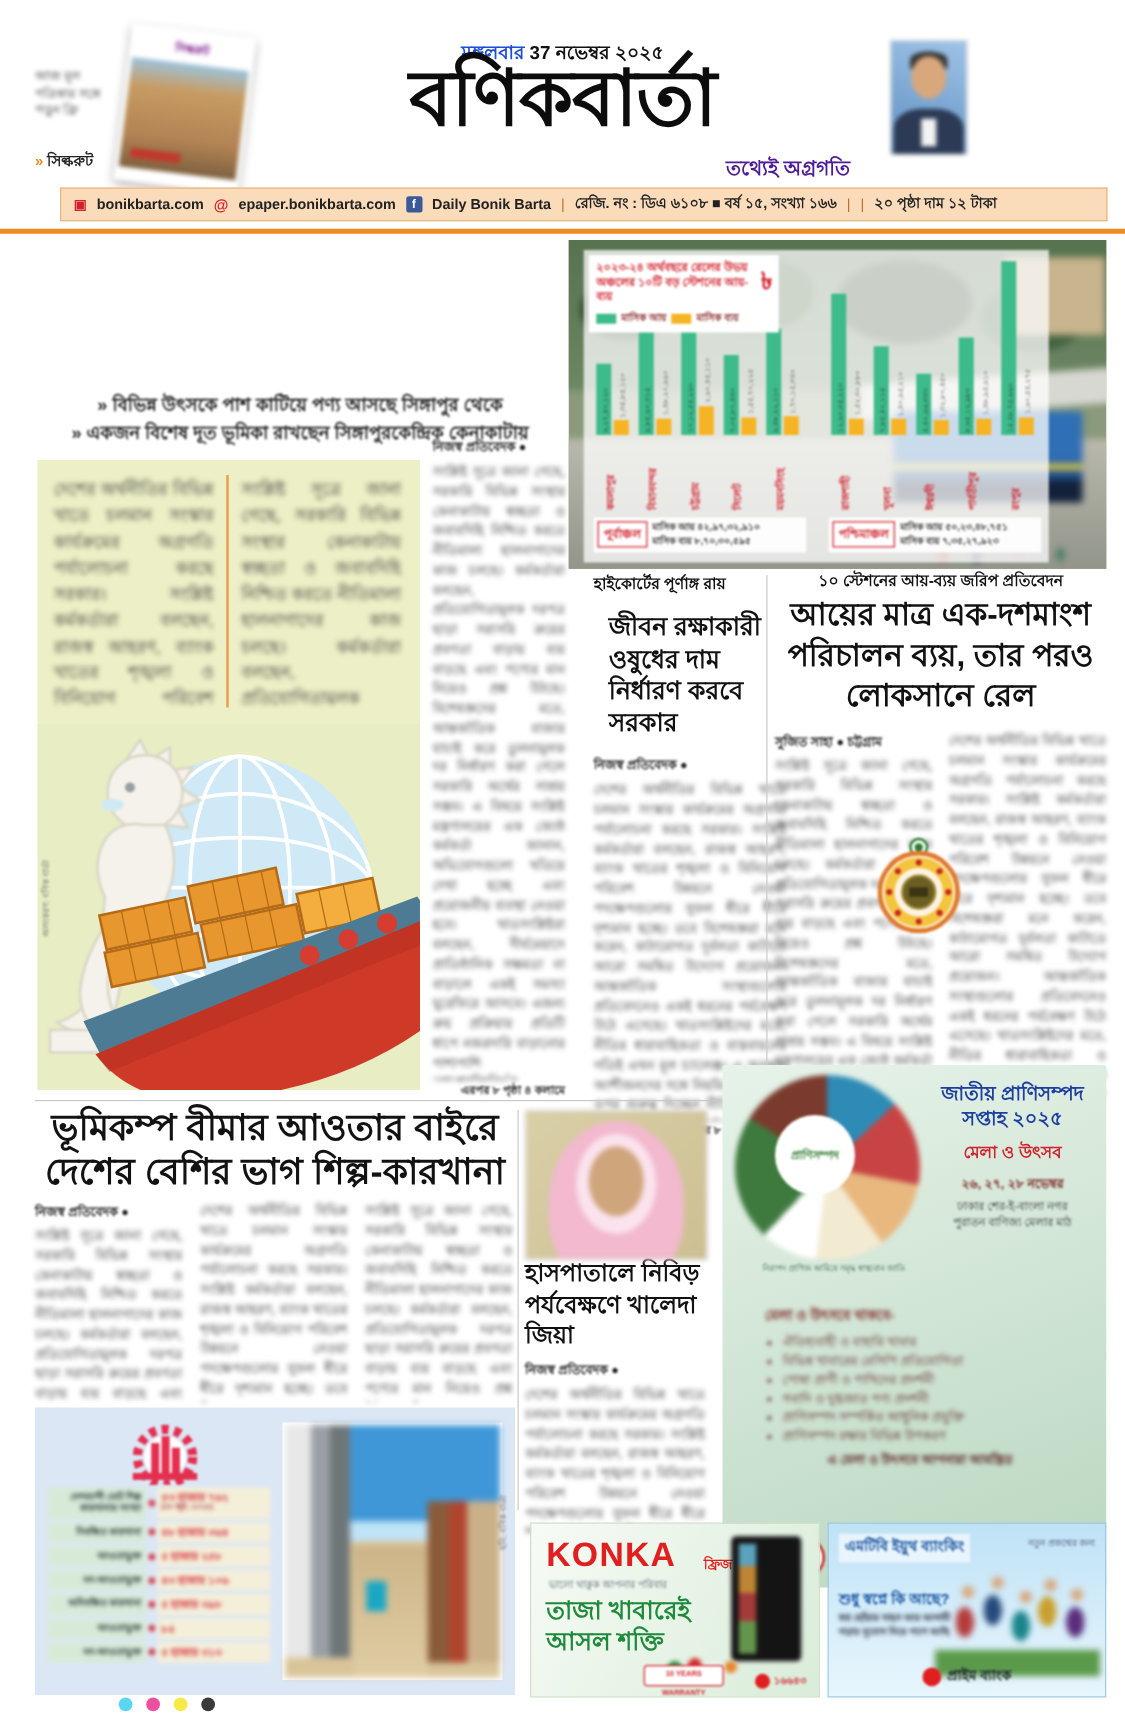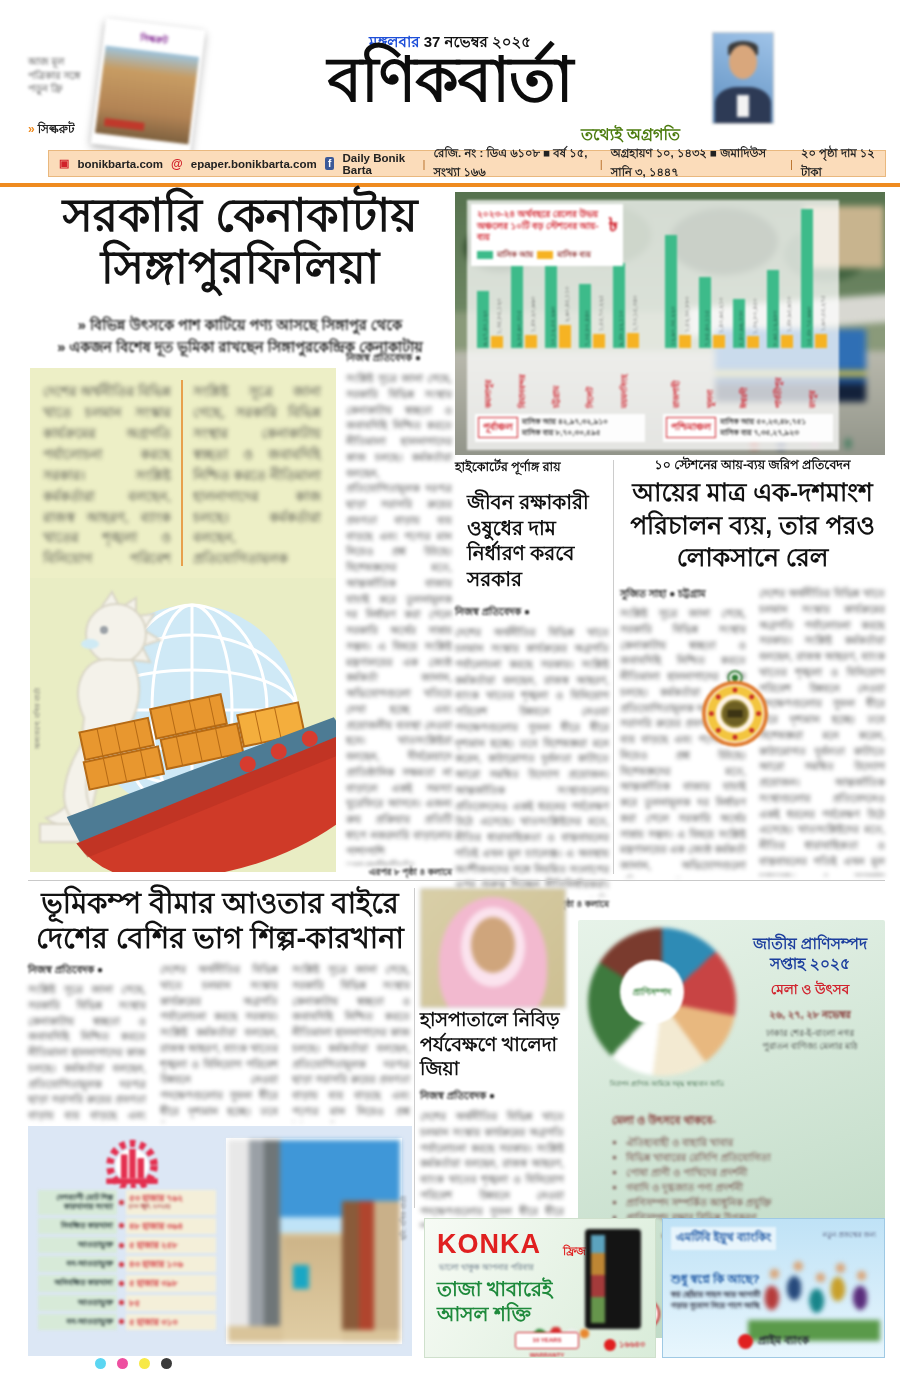--- a/index.html
+++ b/index.html
@@ -11,21 +11,21 @@
   .fill{font-size:10.5px;line-height:1.5;text-align:justify;color:#1f1f1f;overflow:hidden;}
   .byline{font-size:10px;font-weight:bold;color:#222;}
   .jump{font-size:9px;font-weight:bold;color:#222;text-align:right;}
   .kicker{font-weight:bold;color:#111;}
   .vcap{writing-mode:vertical-rl;transform:rotate(180deg);font-size:7px;color:#666;white-space:nowrap;}
 
   
   .date-line{left:0;right:0;top:30px;text-align:center;font-size:15px;font-weight:bold;}
   .date-day{color:#1d4ed8;} .date-rest{color:#111;}
   .logo{left:0;right:0;top:46px;text-align:center;font-size:62px;font-weight:900;color:#0c0c0c;letter-spacing:-1px;line-height:1.1;}
-  .tagline{left:500px;top:122px;width:180px;text-align:right;color:#4d7c0f;font-size:16px;font-weight:bold;}
+  .tagline{left:500px;top:122px;width:180px;text-align:right;color:#4c1d95;font-size:16px;font-weight:bold;}
   .promo-left-text{left:28px;top:55px;width:66px;font-size:10px;color:#333;line-height:1.35;}
   .promo-left-label{left:28px;top:120px;font-size:12px;font-weight:bold;color:#222;}
   .chev{color:#ef8b1f;font-weight:bold;margin-right:3px;}
   .magazine{left:98px;top:24px;width:94px;height:120px;background:#fff;transform:rotate(7deg);
             box-shadow:0 3px 8px rgba(0,0,0,.3);padding:3px;}
   .mag-head{height:24px;background:#fff;color:#7d1f8e;font-weight:bold;font-size:9px;text-align:center;line-height:24px;}
   .mag-photo{height:88px;background:linear-gradient(180deg,#9cc3dd 0%,#c79c63 25%,#b28354 70%,#7e613f 100%);position:relative;}
   .mag-photo::after{content:"";position:absolute;left:8px;bottom:8px;width:40px;height:8px;background:#c0392b;}
   .interviewee{left:712px;top:32px;width:60px;height:90px;border:1px solid #ccc;overflow:hidden;position:absolute;
                background:linear-gradient(200deg,#9fc3e8,#5e8fc0);}
@@ -89,21 +89,21 @@
   .bar{position:relative;width:12px;}
   .bar-val{position:absolute;bottom:2px;left:2px;writing-mode:vertical-rl;transform:rotate(180deg);font-size:6px;color:#1d3a33;white-space:nowrap;}
   .bar.expense .bar-val{bottom:calc(100% + 2px);color:#555;}
   .bar-cat{position:absolute;top:calc(100% + 4px);left:5px;width:14px;height:56px;writing-mode:vertical-rl;transform:rotate(180deg);
            color:#d1232e;font-weight:bold;font-size:8px;white-space:nowrap;}
   .group-strip{position:absolute;left:0;top:206px;width:100%;display:flex;align-items:center;gap:4px;background:rgba(255,255,255,.92);padding:3px;box-sizing:border-box;}
   .group-name{border:1px solid #d1232e;color:#d1232e;font-weight:bold;font-size:9.5px;padding:2px 4px;background:#fff;white-space:nowrap;}
   .group-summary{font-size:7.5px;color:#333;line-height:1.45;font-weight:bold;}
 
   
-  .drug-art{left:455px;top:458px;width:154px;}
+  .drug-art{left:475px;top:458px;width:154px;}
   .drug-art .kicker{font-size:12.5px;}
   .drug-head{font-size:20px;font-weight:800;line-height:1.28;color:#111;margin-top:4px;}
   .rail-art{left:620px;top:456px;width:265px;text-align:center;}
   .rail-head{font-size:25px;font-weight:800;line-height:1.3;color:#111;margin-top:4px;}
   .rail-cols{position:absolute;top:130px;text-align:left;}
   .emblem{left:702px;top:668px;width:66px;height:80px;}
   .divider-h{left:28px;top:880px;width:857px;height:1px;background:#c9c9c9;}
 
   
   .quake-art{left:28px;top:886px;width:384px;}
@@ -125,21 +125,21 @@
 
   
   .kz{left:420px;top:888px;width:150px;}
   .kz-photo{position:relative;width:144px;height:118px;border:1px solid #ccc;overflow:hidden;background:linear-gradient(135deg,#d9cfa8,#cdbf92);}
   .kz-scarf{position:absolute;left:18px;top:8px;width:108px;height:130px;border-radius:50% 50% 40% 40%;background:#f2b9cf;}
   .kz-inner{position:absolute;left:40px;top:18px;width:64px;height:80px;border-radius:50%;background:#fbe3ee;}
   .kz-face{position:absolute;left:50px;top:28px;width:44px;height:56px;border-radius:50%;background:#cfa57c;}
   .kz-head{font-size:19px;font-weight:800;line-height:1.3;color:#111;margin-top:8px;}
 
   
-  .ls-ad{left:578px;top:920px;width:307px;height:418px;background:linear-gradient(160deg,#e7f3e9,#b9d6c0);border-radius:2px;overflow:hidden;}
+  .ls-ad{left:578px;top:852px;width:307px;height:418px;background:linear-gradient(160deg,#e7f3e9,#b9d6c0);border-radius:2px;overflow:hidden;}
   .ls-ring{position:absolute;left:10px;top:8px;width:148px;height:148px;border-radius:50%;
     background:conic-gradient(#2e8bb5 0 13%,#c84444 13% 28%,#e8b87f 28% 40%,#f3ead2 40% 52%,#ffffff 52% 62%,#3e7a3e 62% 84%,#7a3b2e 84% 100%);}
   .ls-center{position:absolute;left:42px;top:40px;width:64px;height:64px;border-radius:50%;background:#fff;
              display:flex;align-items:center;justify-content:center;font-size:9px;font-weight:bold;color:#2e7d32;text-align:center;}
   .ls-ring-cap{position:absolute;left:14px;top:160px;width:150px;font-size:6.5px;color:#2a5a36;text-align:center;line-height:1.3;}
   .ls-title{position:absolute;left:164px;top:14px;width:136px;text-align:center;}
   .ls-t1{color:#1d3f9e;font-weight:800;font-size:15.5px;line-height:1.3;}
   .ls-t2{color:#d1232e;font-weight:800;font-size:13.5px;margin-top:5px;}
   .ls-dates{color:#7a1f1f;font-weight:bold;font-size:10px;margin-top:5px;}
   .ls-venue{color:#333;font-size:9px;line-height:1.4;margin-top:3px;}
@@ -225,27 +225,25 @@
   <div class="abs infobar">
     <span class="ib-ic-web">▣</span>
     <span>bonikbarta.com</span>
     <span class="ib-ic-at">@</span>
     <span>epaper.bonikbarta.com</span>
     <span class="ib-ic-fb">f</span>
     <span>Daily Bonik Barta</span>
     <span class="ib-sep">|</span>
     <span>রেজি. নং : ডিএ ৬১০৮ ■ বর্ষ ১৫, সংখ্যা ১৬৬</span>
     <span class="ib-sep">|</span>
-    <span>অগ্রহায়ণ ১০, ১৪৩২ ■ জমাদিউস সানি ৩, ১৪৪৭</span>
     <span class="ib-sep">|</span>
     <span>২০ পৃষ্ঠা দাম ১২ টাকা</span>
   </div>
   <div class="abs toprule"></div>
 
-  <h1 class="abs lead-headline" style="margin:0">সরকারি কেনাকাটায় সিঙ্গাপুরফিলিয়া</h1>
   <div class="abs lead-bullets blur1">
     <div>» বিভিন্ন উৎসকে পাশ কাটিয়ে পণ্য আসছে সিঙ্গাপুর থেকে</div>
     <div>» একজন বিশেষ দূত ভূমিকা রাখছেন সিঙ্গাপুরকেন্দ্রিক কেনাকাটায়</div>
   </div>
 
   <div class="abs hl-box">
     <div class="hl-col blur2" style="left:13px">দেশের অর্থনীতির বিভিন্ন খাতে চলমান সংস্কার কার্যক্রমের অগ্রগতি পর্যালোচনা করছে সরকার। সংশ্লিষ্ট কর্মকর্তারা বলছেন, রাজস্ব আহরণ, ব্যাংক খাতের শৃঙ্খলা ও বিনিয়োগ পরিবেশ উন্নয়নে নেওয়া পদক্ষেপগুলোর সুফল ধীরে ধীরে দৃশ্যমান হচ্ছে। তবে বিশেষজ্ঞরা মনে করেন, কাঠামোগত দুর্বলতা কাটাতে আরো সমন্বিত উদ্যোগ প্রয়োজন। আন্তর্জাতিক সংস্থাগুলোর প্রতিবেদনেও একই ধরনের পর্যবেক্ষণ উঠে এসেছে। খাতসংশ্লিষ্টদের মতে, নীতির ধারাবাহিকতা ও বাস্তবায়নের গতিই এখন মূল চ্যালেঞ্জ। এ অবস্থায় অংশীজনদের সঙ্গে নিয়মিত সংলাপের ওপর গুরুত্ব দিচ্ছেন নীতিনির্ধারকরা। পাশাপাশি স্থানীয় পর্যায়ে তদারকি জোরদারে মাঠপর্যায়ের কর্মকর্তাদের নির্দেশনা দেওয়া হয়েছে। সামগ্রিক পরিস্থিতি বিবেচনায় আগামী কয়েক মাস অত্যন্ত গুরুত্বপূর্ণ বলে মনে করছেন সংশ্লিষ্টরা। এদিকে বেসরকারি খাতের উদ্যোক্তারা বলছেন, ব্যবসার ব্যয় কমাতে নীতিগত সহায়তা অব্যাহত রাখতে হবে। তা না হলে প্রতিযোগিতা সক্ষমতায় পিছিয়ে পড়ার শঙ্কা রয়েছে।</div>
     <div class="hl-div"></div>
     <div class="hl-col blur2" style="left:163px">সংশ্লিষ্ট সূত্রে জানা গেছে, সরকারি বিভিন্ন সংস্থার কেনাকাটায় স্বচ্ছতা ও জবাবদিহি নিশ্চিত করতে নীতিমালা হালনাগাদের কাজ চলছে। কর্মকর্তারা বলছেন, প্রতিযোগিতামূলক দরপত্র ছাড়া সরাসরি ক্রয়ের প্রবণতা বাড়ায় ব্যয় বাড়ছে এবং পণ্যের মান নিয়েও প্রশ্ন উঠছে। বিশেষজ্ঞদের মতে, আন্তর্জাতিক বাজার যাচাই করে তুলনামূলক দর নির্ধারণ করা গেলে সরকারি অর্থের সাশ্রয় সম্ভব। এ বিষয়ে সংশ্লিষ্ট মন্ত্রণালয়ের এক জ্যেষ্ঠ কর্মকর্তা জানান, অভিযোগগুলো খতিয়ে দেখা হচ্ছে এবং প্রয়োজনীয় ব্যবস্থা নেওয়া হবে। খাতসংশ্লিষ্টরা বলছেন, দীর্ঘমেয়াদে প্রাতিষ্ঠানিক সক্ষমতা না বাড়ালে একই সমস্যা ঘুরেফিরে আসবে। এজন্য ক্রয় প্রক্রিয়ার প্রতিটি ধাপে নজরদারি বাড়ানোর পাশাপাশি তথ্যপ্রযুক্তিনির্ভর ব্যবস্থাপনা চালুর পরামর্শ দিয়েছেন তারা। পাশাপাশি সংশ্লিষ্ট দপ্তরগুলোর মধ্যে সমন্বয় বাড়ানো, নিয়মিত নিরীক্ষা এবং প্রতিবেদন প্রকাশের তাগিদও দেওয়া হয়েছে। সংশ্লিষ্টরা আরো জানান, চলতি অর্থবছরের মধ্যেই নতুন নির্দেশনা কার্যকর হতে পারে। এর ফলে ব্যয় সাশ্রয়ের পাশাপাশি সেবার মানও বাড়বে বলে আশা করা হচ্ছে। তবে বাস্তবায়নের চ্যালেঞ্জ নিয়ে সংশয় প্রকাশ করেছেন অনেকে। সার্বিক পরিস্থিতি পর্যালোচনায় একটি উচ্চপর্যায়ের কমিটি গঠনের প্রস্তাবও আলোচনায় রয়েছে বলে জানা গেছে।</div>
   </div>

